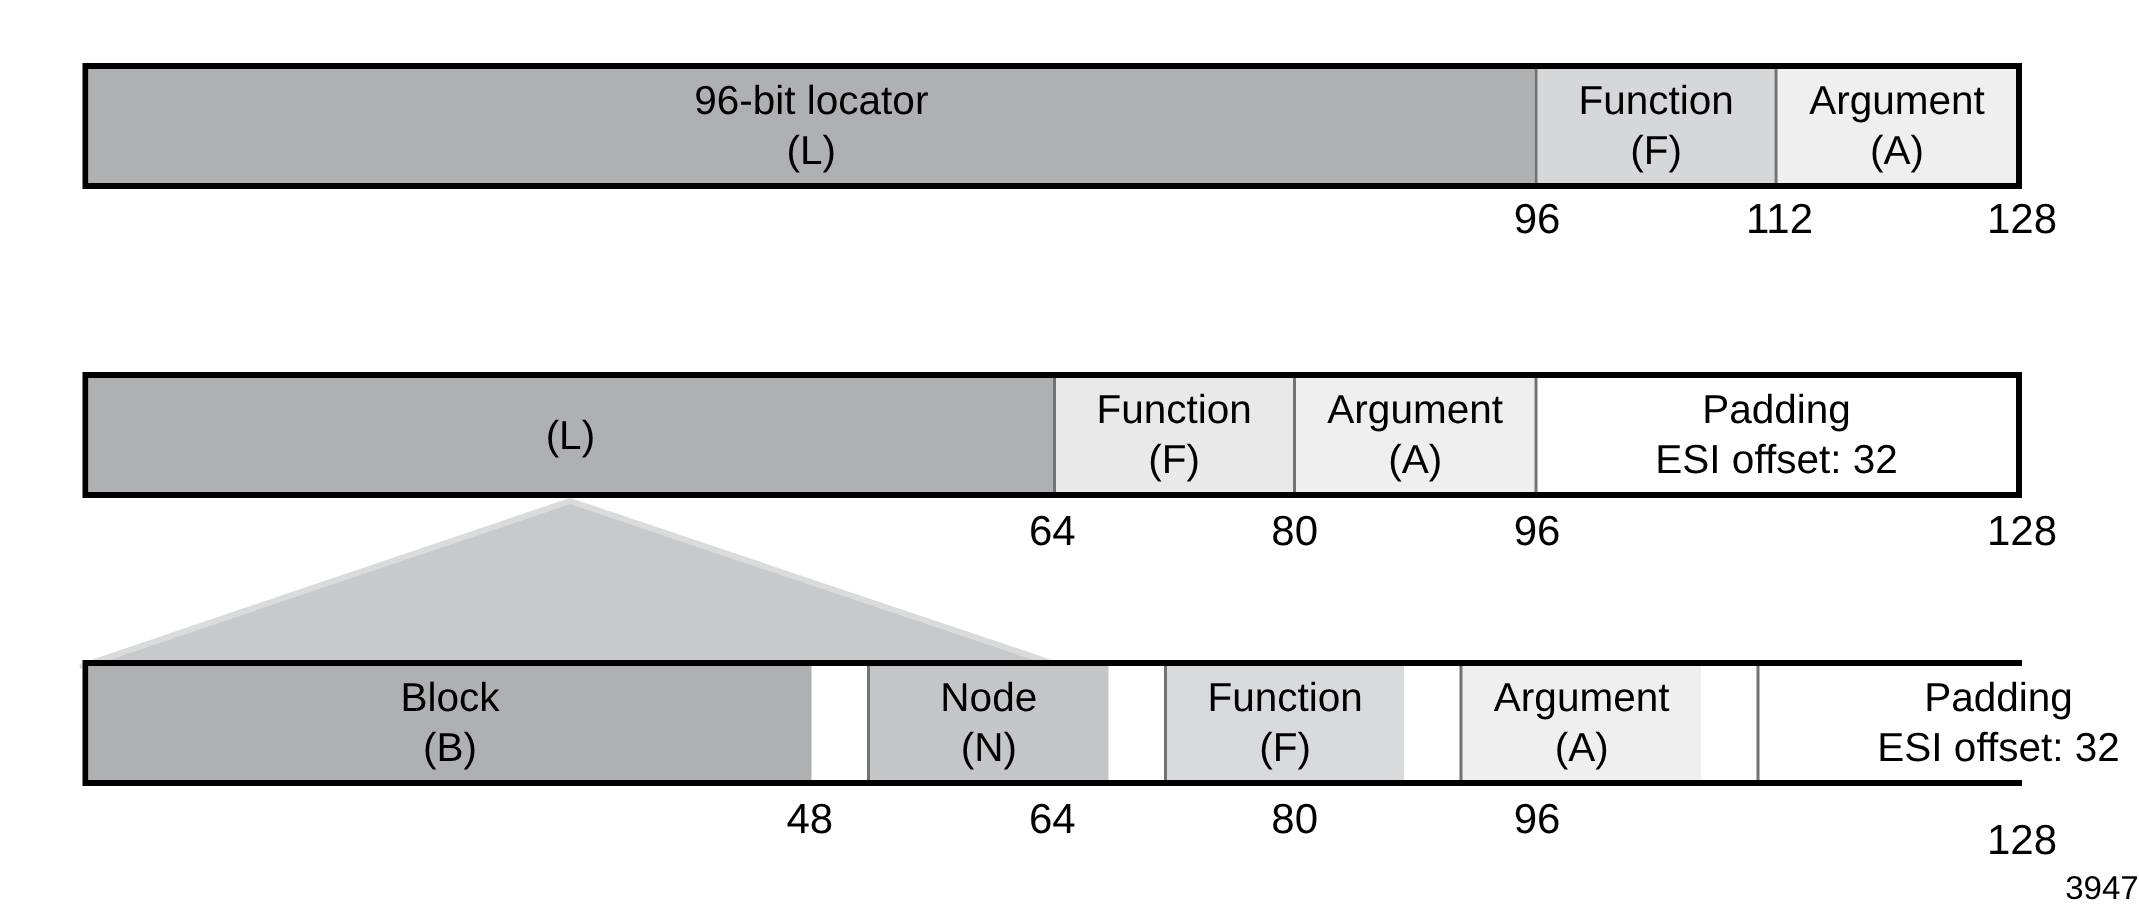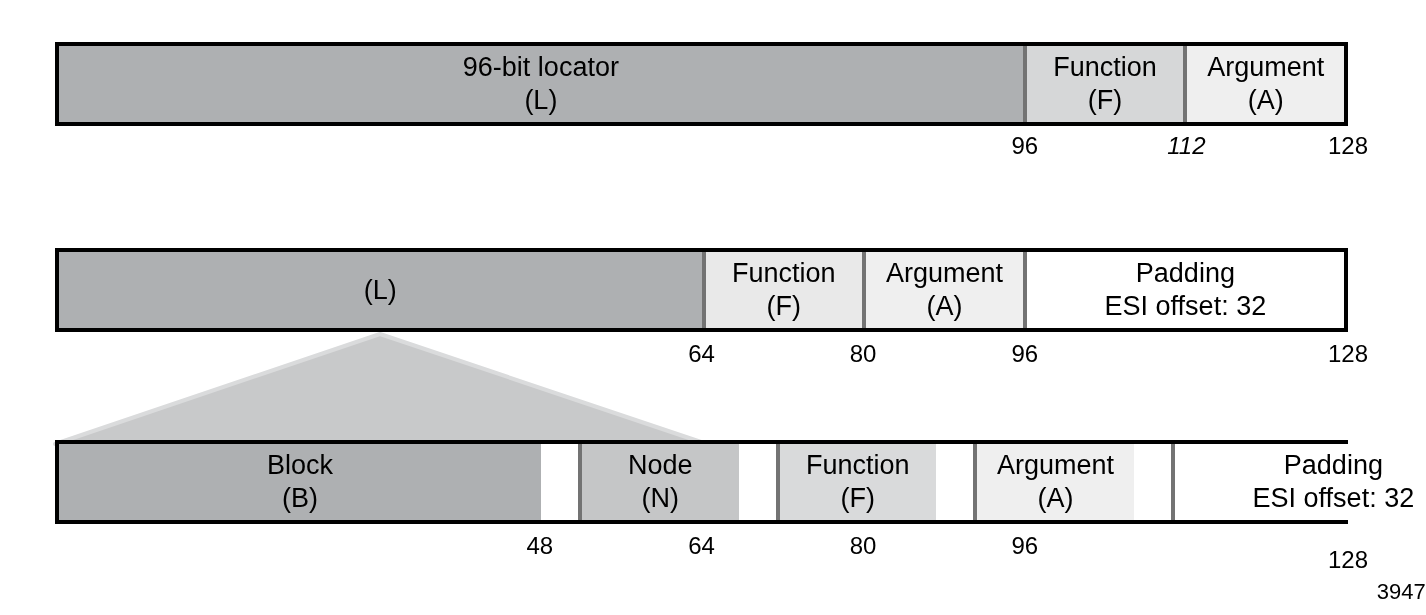--- a/index.html
+++ b/index.html
@@ -28,42 +28,42 @@
   .bar.r1 { top: 248px; }
   .bar.r2 { top: 440px; gap: 37px; }
   .seg {
     display: flex;
     flex-direction: column;
     justify-content: center;
     align-items: center;
     text-align: center;
     font-size: 27px;
     line-height: 33px;
-    border-left: 4px solid #737373;
+    border-left: 2px solid #737373;
     box-sizing: border-box;
     overflow: hidden;
     white-space: nowrap;
   }
   .seg:first-child { border-left: none; }
   .seg span { display: block; }
   .ticks {
     position: absolute;
     left: 55px;
     width: 1293px;
     height: 46px;
     z-index: 2;
   }
   .ticks.r0 { top: 130px; }
   .ticks.r1 { top: 338px; }
   .ticks.r2 { top: 530px; }
   .tick {
     position: absolute;
     top: 0;
     transform: translateX(-50%);
-    font-size: 24px;
+    font-size: 28px;
     line-height: 32px;
     white-space: nowrap;
   }
   .ticks.r2 .tick:last-child { top: 14px; }
   #expansion-triangle {
     position: absolute;
     left: 0;
     top: 330px;
     z-index: 1;
   }
@@ -94,21 +94,21 @@
           <span>Function</span>
           <span>(F)</span>
         </div>
         <div class="seg" style="flex: 0 0 12.5%; background: rgb(239, 239, 239);">
           <span>Argument</span>
           <span>(A)</span>
         </div>
       </div>
       <div class="ticks r0">
         <span class="tick" style="left: 75%;">96</span>
-        <span class="tick" style="left: 87.5%; font-style: italic;">112</span>
+        <span class="tick" style="left: 87.5%;">112</span>
         <span class="tick" style="left: 100%;">128</span>
       </div>
       <div class="bar r1">
         <div class="seg" style="flex: 0 0 50%; background: rgb(174, 176, 178);">
           <span>(L)</span>
         </div>
         <div class="seg" style="flex: 0 0 12.5%; background: rgb(233, 233, 233);">
           <span>Function</span>
           <span>(F)</span>
         </div>

